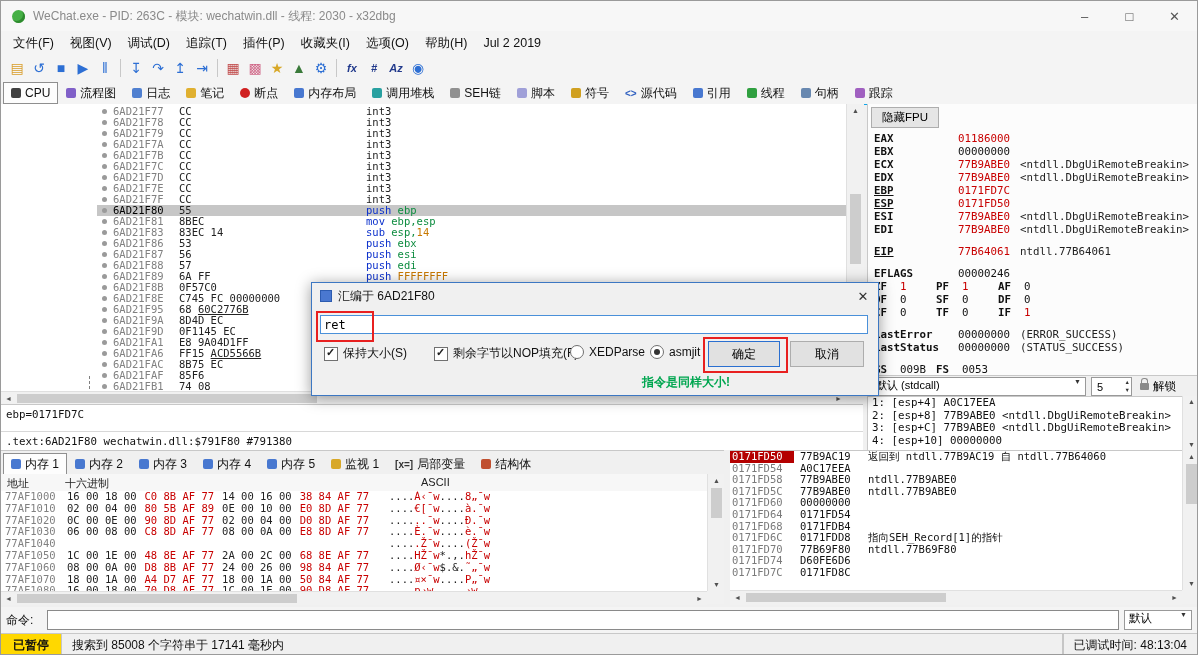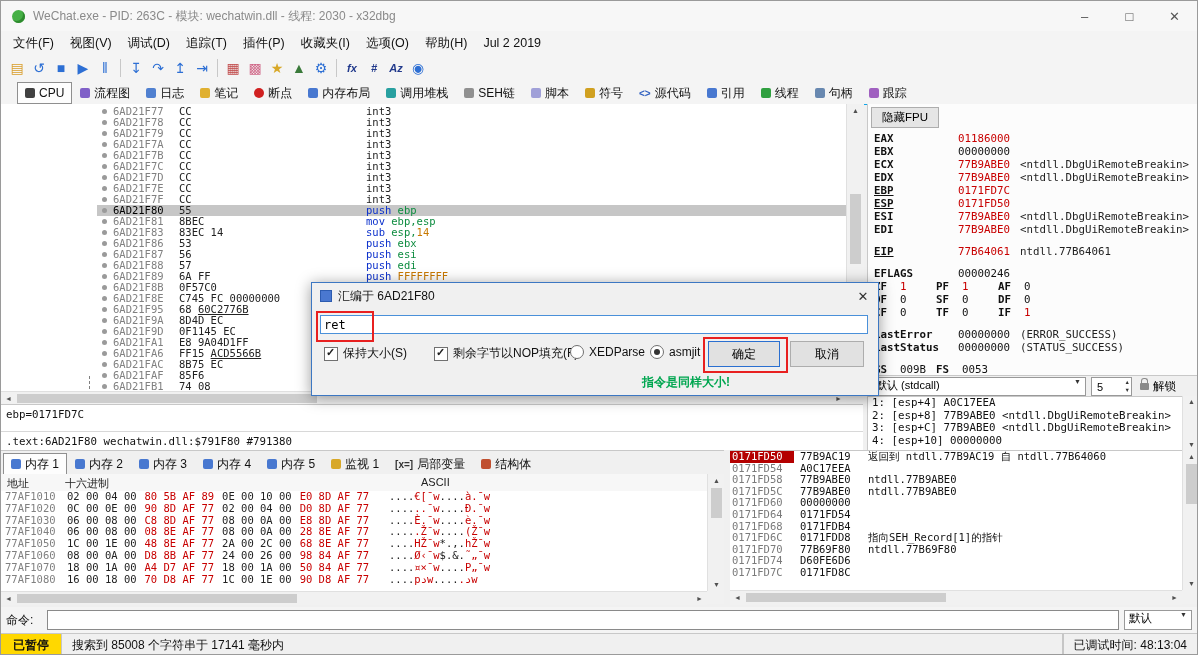--- a/index.html
+++ b/index.html
@@ -14,21 +14,21 @@
   #wincontrols{margin-left:auto;display:flex;height:30px;}
   .wc{width:45px;height:30px;display:flex;align-items:center;justify-content:center;font-size:13px;color:#555;}
 
   
   #menubar{position:absolute;left:0;top:30px;right:0;height:24px;background:#f4f4f4;display:flex;align-items:center;padding-left:4px;}
   .menu-item{font-size:12.5px;color:#111;padding:3px 8px;}
   #toolbar{position:absolute;left:0;top:54px;right:0;height:26px;background:#f4f4f4;display:flex;align-items:center;padding-left:5px;}
   .tb-btn{width:22px;height:22px;display:flex;align-items:center;justify-content:center;font-size:14px;}
   .tb-text{font-size:11px;font-style:italic;font-weight:bold;}
   .tb-sep{width:1px;height:18px;background:#c8c8c8;margin:0 4px;}
-  #tabbar{position:absolute;left:0;top:80px;right:0;height:23px;background:#f4f4f4;border-bottom:1px solid #0ea5e9;display:flex;align-items:flex-end;padding-left:16px;}
+  #tabbar{position:absolute;left:0;top:80px;right:0;height:23px;background:#f4f4f4;border-bottom:1px solid #0ea5e9;display:flex;align-items:flex-end;padding-left:2px;}
   .tab{display:inline-flex;align-items:center;height:20px;padding:0 7px;font-size:12px;color:#111;border:1px solid transparent;white-space:nowrap;}
   .tab.sel{background:#fdfdfd;border:1px solid #8f8f8f;}
   .tab-ic{width:10px;height:10px;margin-right:4px;border-radius:2px;}
   .tab-ic-text{width:auto;height:auto;background:none!important;font-size:10px;font-weight:bold;border-radius:0;}
   .tab-lb{white-space:nowrap;}
 
   
   #disasm{position:absolute;left:0;top:103px;width:845px;height:287px;background:#fff;overflow:hidden;}
   .dr{position:relative;height:11px;line-height:11px;font-size:10.5px;white-space:nowrap;font-family:"DejaVu Sans Mono",monospace;}
   .dr.sel{background:linear-gradient(to right,rgba(0,0,0,0) 96px,#c6c6c6 96px);}
@@ -522,37 +522,41 @@
       </div>
     </div>
 
   <div id="memheader">
     <span id="mh-addr">地址</span>
     <span id="mh-hex">十六进制</span>
     <span id="mh-ascii">ASCII</span>
   </div>
   <div id="memrows">
       <div class="mr">
+        <span class="maddr">77AF1000</span>
+        <span class="mhex"><span class="hx b">16 00 18 00</span><span class="hx red">C0 8B AF 77</span><span class="hx b">14 00 16 00</span><span class="hx red">38 84 AF 77</span></span>
+        <span class="mascii"><span class="b">....</span><span class="red">À‹¯w</span><span class="b">....</span><span class="red">8„¯w</span></span>
+      </div>
+      <div class="mr">
         <span class="maddr">77AF1010</span>
         <span class="mhex"><span class="hx b">02 00 04 00</span><span class="hx red">80 5B AF 89</span><span class="hx b">0E 00 10 00</span><span class="hx red">E0 8D AF 77</span></span>
         <span class="mascii"><span class="b">....</span><span class="red">€[¯w</span><span class="b">....</span><span class="red">à.¯w</span></span>
       </div>
       <div class="mr">
         <span class="maddr">77AF1020</span>
         <span class="mhex"><span class="hx b">0C 00 0E 00</span><span class="hx red">90 8D AF 77</span><span class="hx b">02 00 04 00</span><span class="hx red">D0 8D AF 77</span></span>
         <span class="mascii"><span class="b">....</span><span class="red">..¯w</span><span class="b">....</span><span class="red">Ð.¯w</span></span>
       </div>
       <div class="mr">
         <span class="maddr">77AF1030</span>
         <span class="mhex"><span class="hx b">06 00 08 00</span><span class="hx red">C8 8D AF 77</span><span class="hx b">08 00 0A 00</span><span class="hx red">E8 8D AF 77</span></span>
         <span class="mascii"><span class="b">....</span><span class="red">È.¯w</span><span class="b">....</span><span class="red">è.¯w</span></span>
       </div>
       <div class="mr">
         <span class="maddr">77AF1040</span>
-        <span class="mhex"><span class="hx b">06 00 08 00</span><span class="hx red">08 8E AF 77</span><span class="hx b">08 00 0A 00</span><span class="hx red">28 8E AF 77</span></span>
         <span class="mascii"><span class="b">....</span><span class="red">.Ž¯w</span><span class="b">....</span><span class="red">(Ž¯w</span></span>
       </div>
       <div class="mr">
         <span class="maddr">77AF1050</span>
         <span class="mhex"><span class="hx b">1C 00 1E 00</span><span class="hx red">48 8E AF 77</span><span class="hx b">2A 00 2C 00</span><span class="hx red">68 8E AF 77</span></span>
         <span class="mascii"><span class="b">....</span><span class="red">HŽ¯w</span><span class="b">*.,.</span><span class="red">hŽ¯w</span></span>
       </div>
       <div class="mr">
         <span class="maddr">77AF1060</span>
         <span class="mhex"><span class="hx b">08 00 0A 00</span><span class="hx red">D8 8B AF 77</span><span class="hx b">24 00 26 00</span><span class="hx red">98 84 AF 77</span></span>

